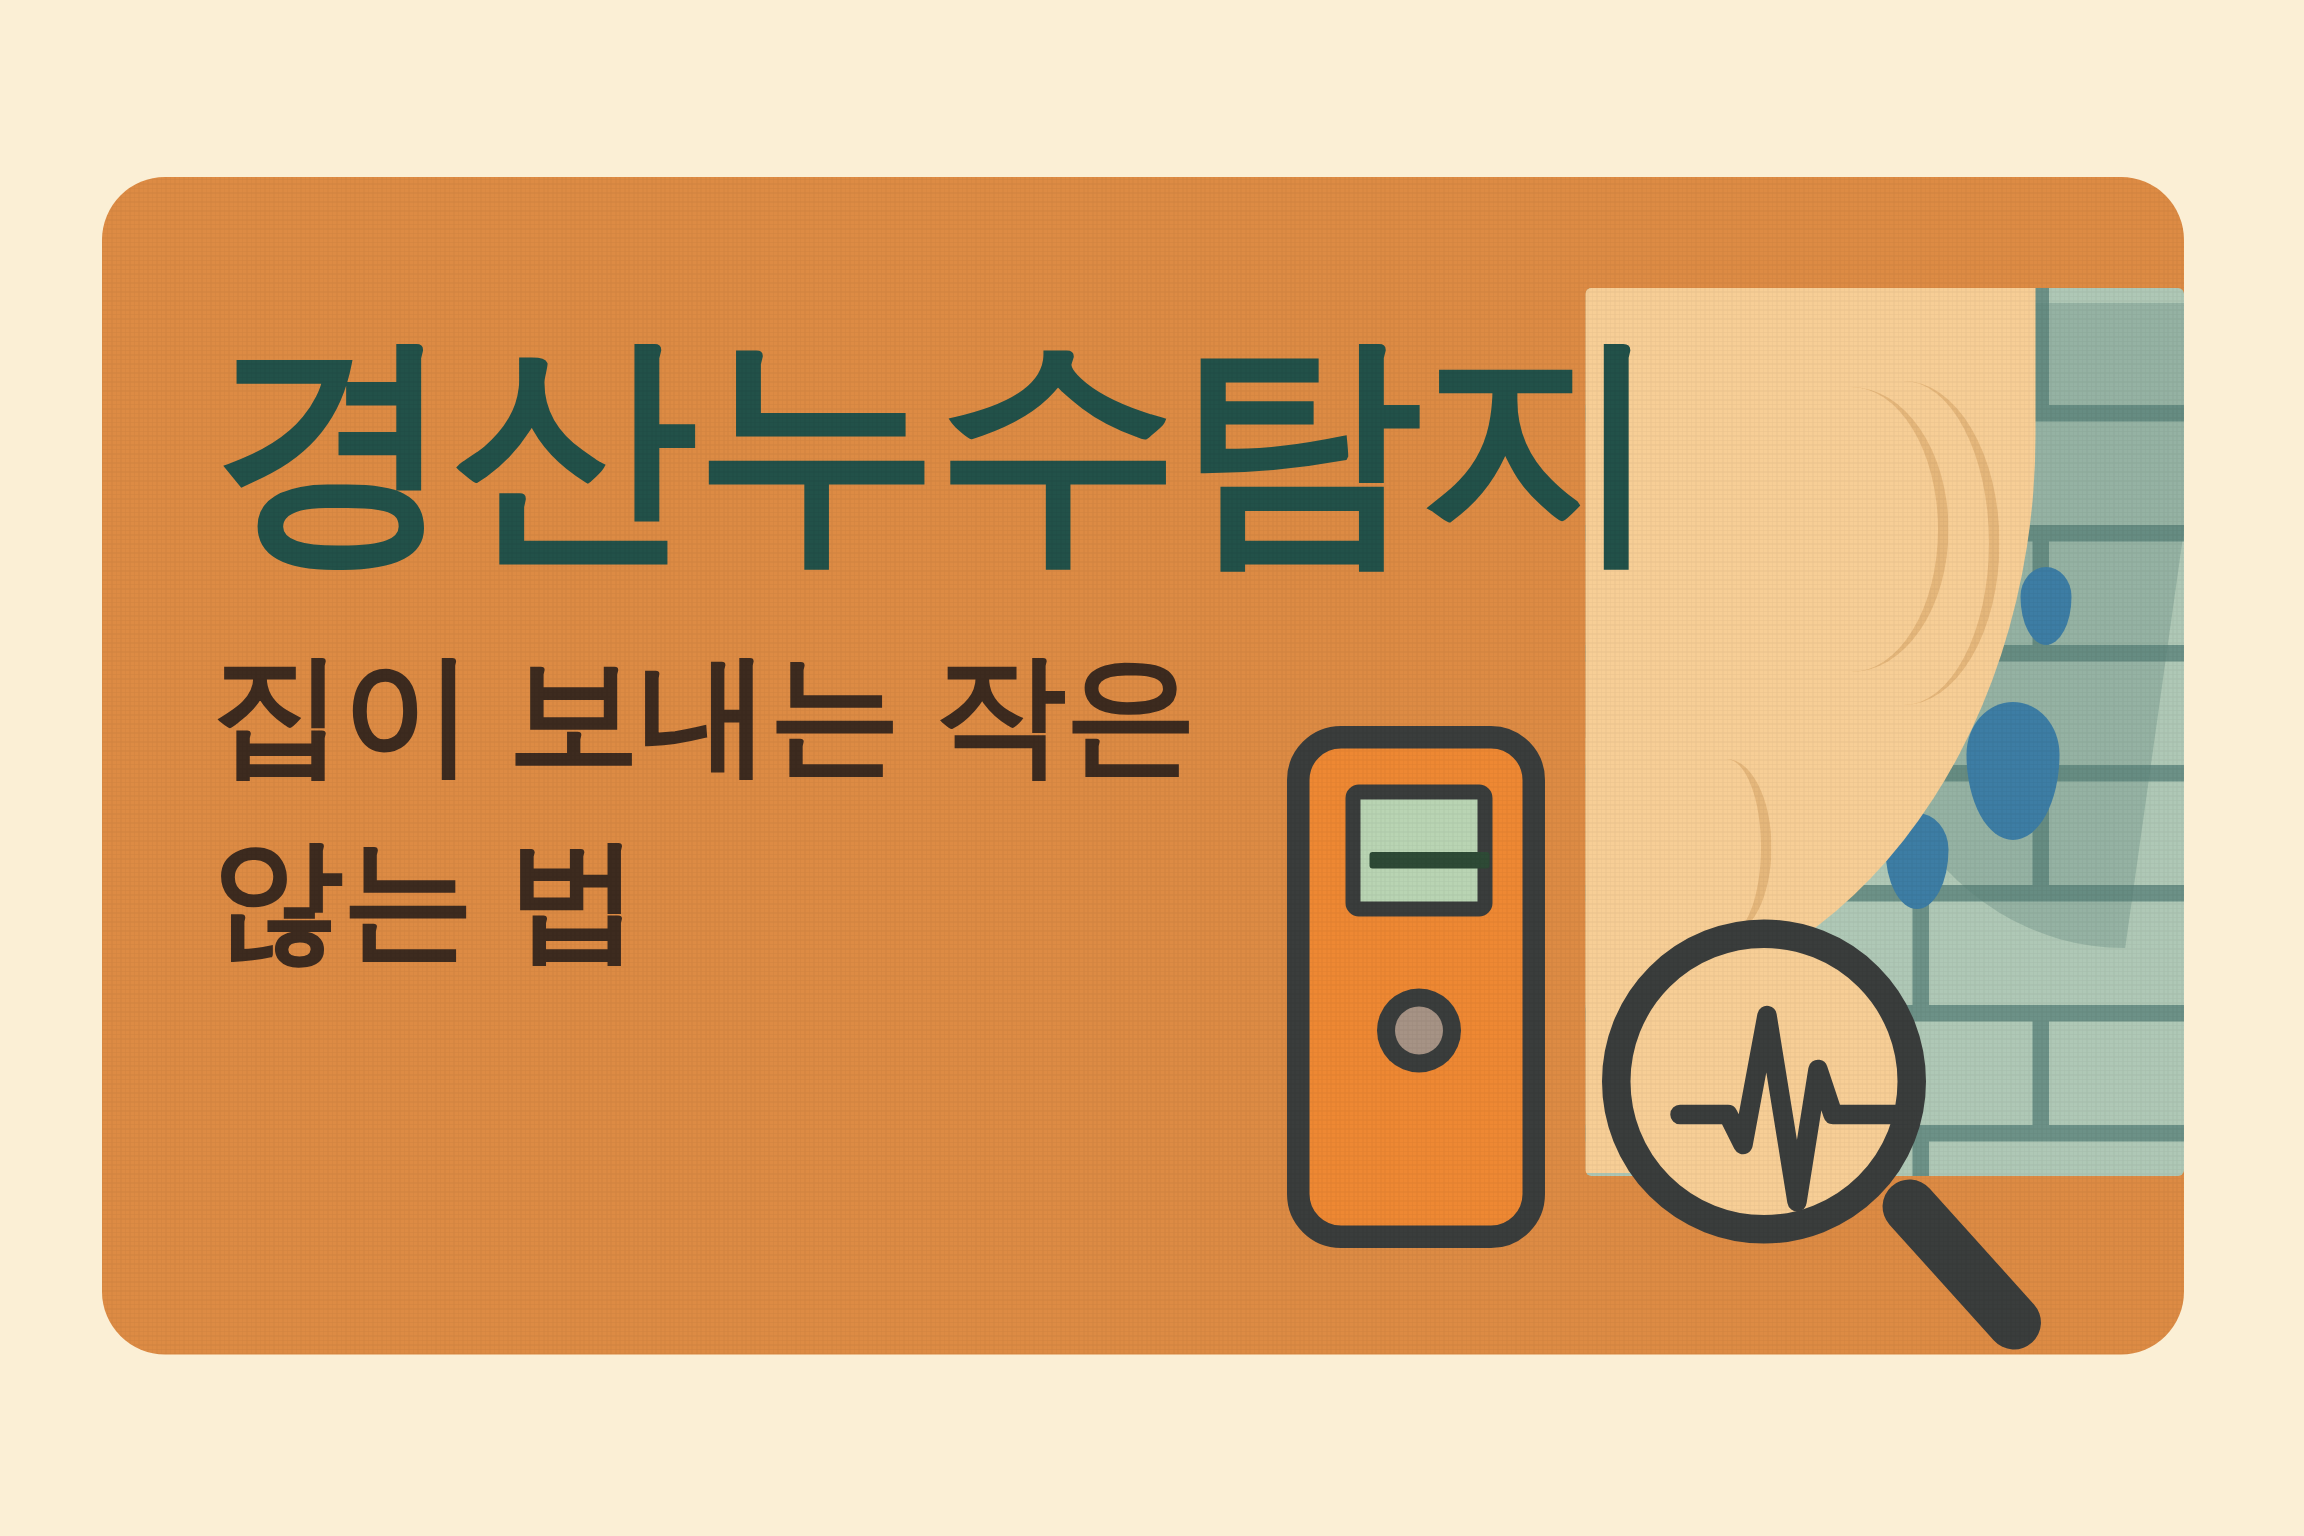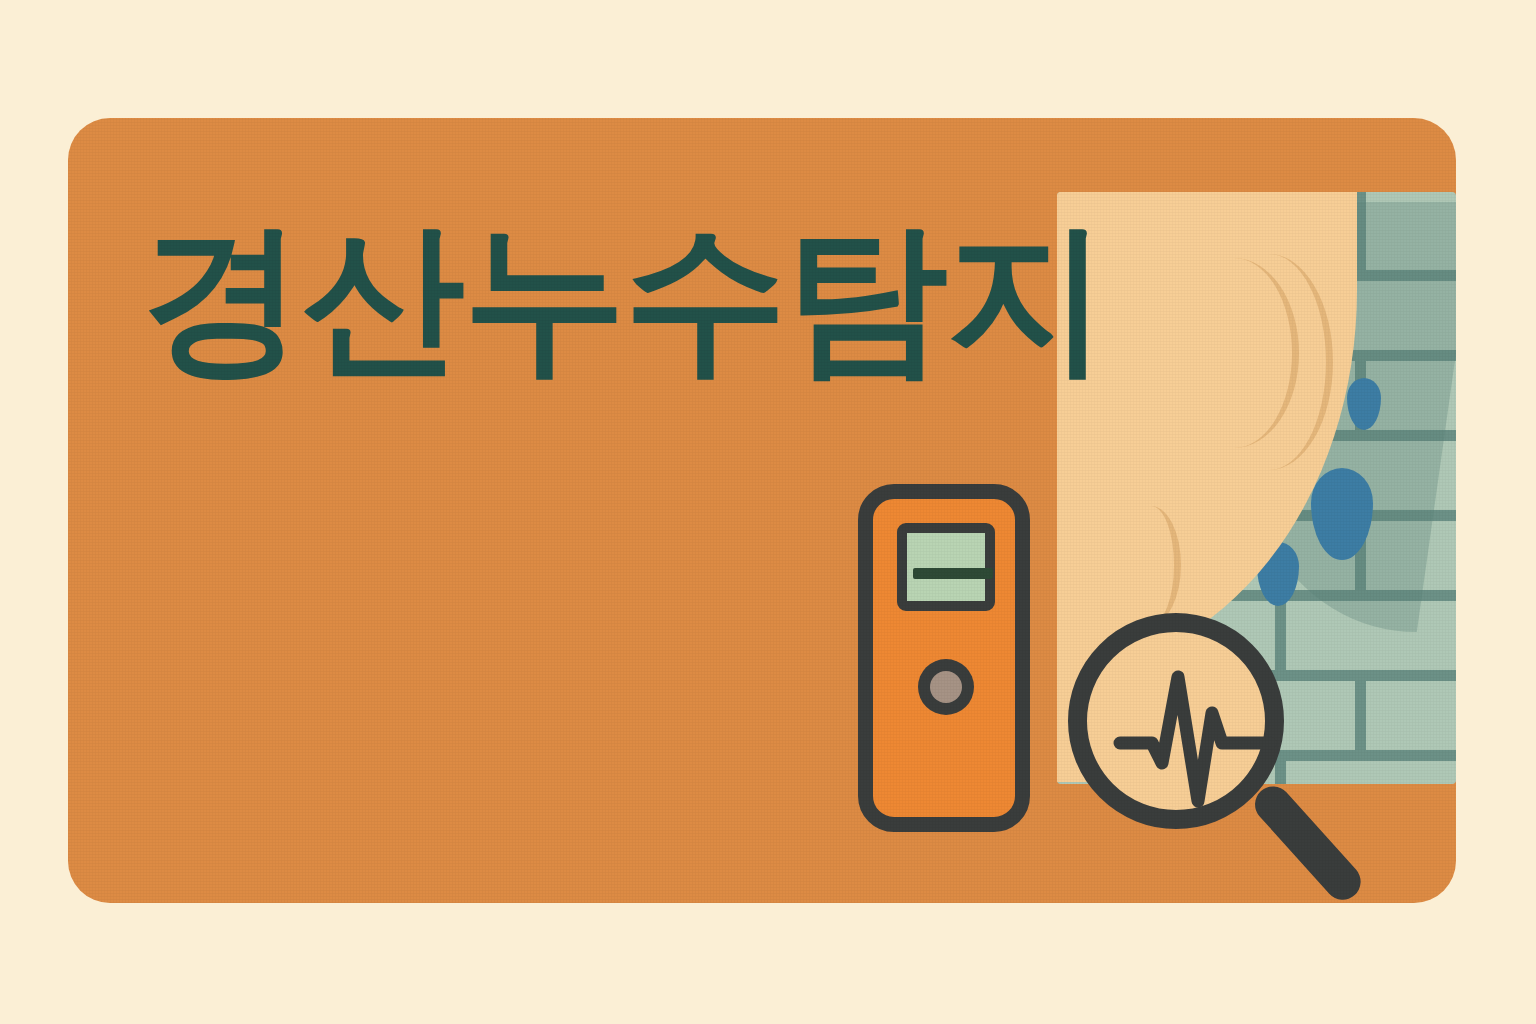--- a/index.html
+++ b/index.html
@@ -226,20 +226,22 @@
     <div id="curtain"></div>
     <div id="curtain-fold"></div>
     <div class="fold-line" style="left:112px; top:66px;  width:130px; height:190px;"></div>
     <div class="fold-line" style="left:148px; top:62px;  width:128px; height:216px;"></div>
     <div class="fold-line" style="left:64px;  top:314px; width:60px;  height:118px;"></div>
   </div>
 
   <div id="text-block">
     <div id="title">경산누수탐지</div>
     <div id="subtitle">
+      <span class="ln">집이 보내는 작은</span>
+      <span class="ln">않는 법</span>
     </div>
   </div>
 
   <div id="device">
     <div id="screen">
       <div id="screen-line"></div>
     </div>
     <div id="btn-ring">
       <div id="btn-core"></div>
     </div>

